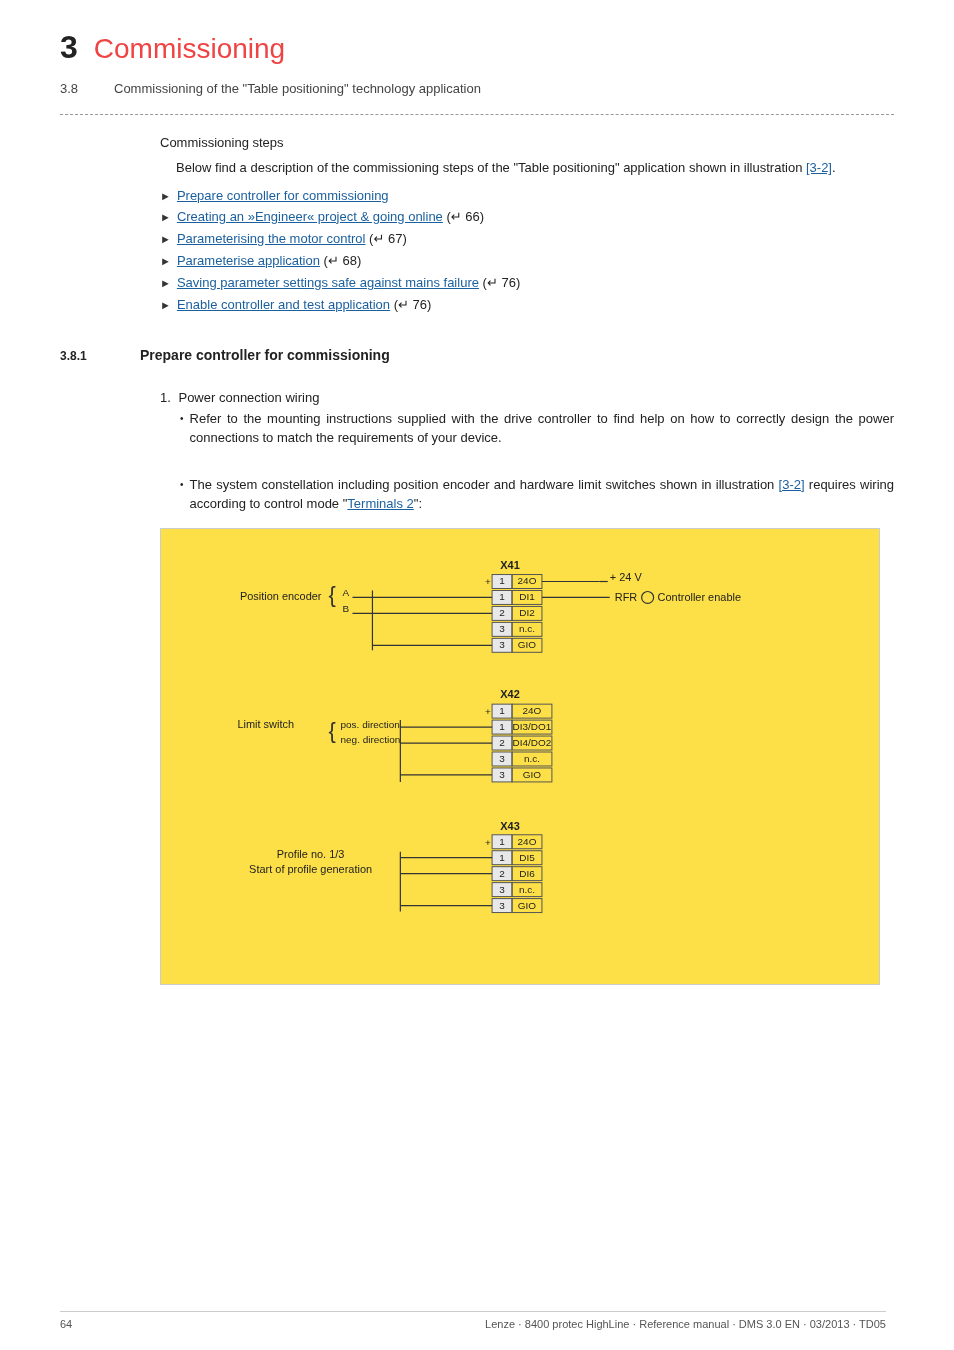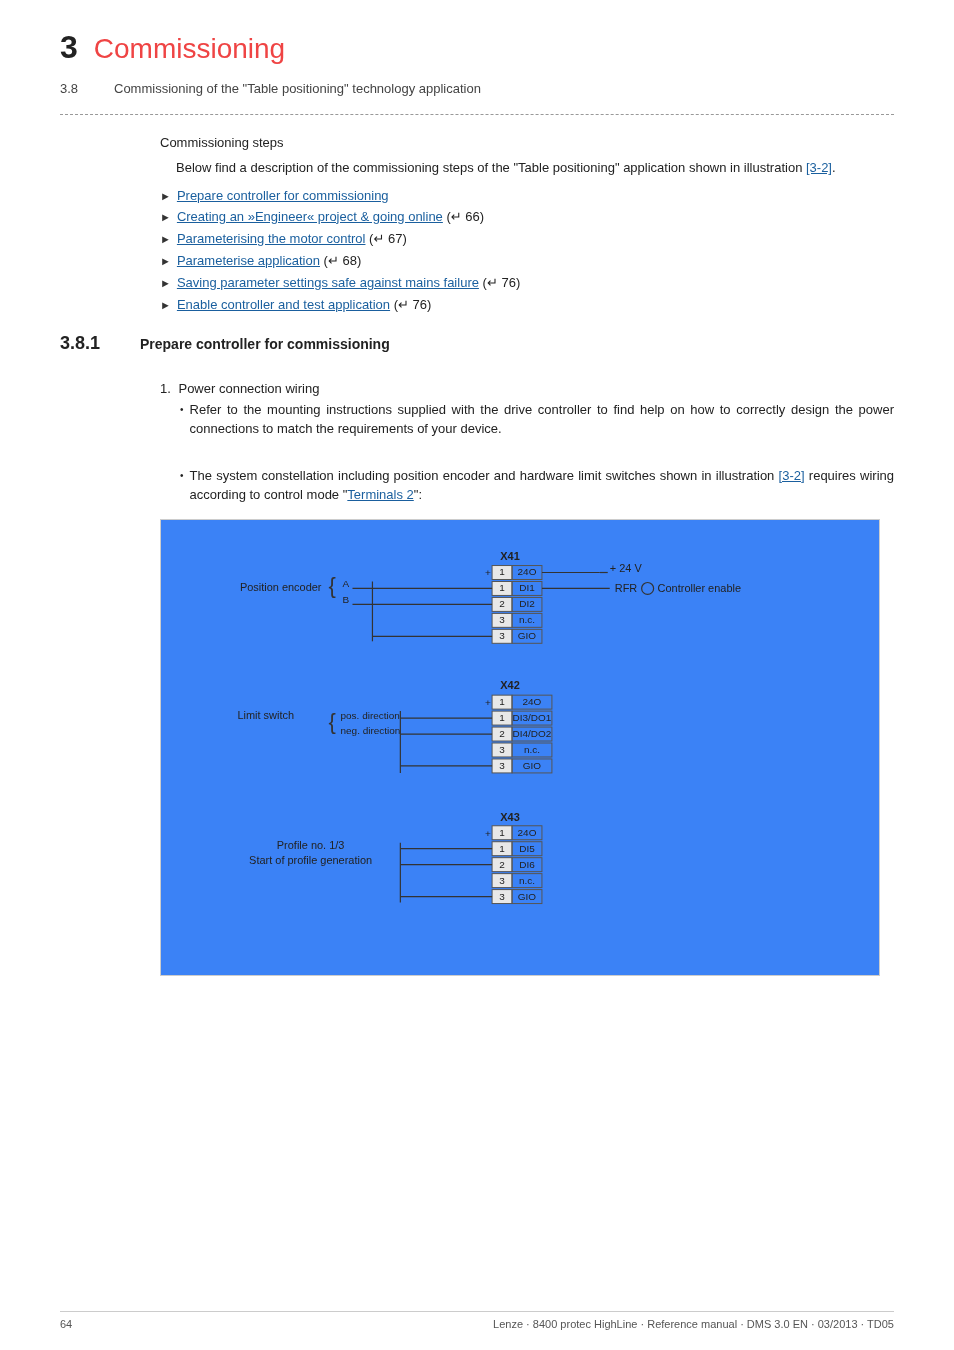--- a/index.html
+++ b/index.html
@@ -113,22 +113,23 @@
     
     .subsection-header {
       display: flex;
       align-items: baseline;
       gap: 20px;
       margin-bottom: 14px;
       margin-top: 10px;
     }
     .subsection-number {
       font-weight: bold;
-      font-size: 18px;
+      font-size: 12px;
       min-width: 60px;
+      margin-top: 16px;
     }
     .subsection-title {
       font-weight: bold;
       font-size: 14px;
     }
 
     
     .numbered-steps {
       margin-left: 100px;
     }
@@ -162,36 +163,36 @@
       margin-top: 2px;
       font-size: 10px;
     }
 
     
     .diagram-container {
       margin-left: 100px;
       margin-top: 14px;
       border: 1px solid #ccc;
       padding: 16px 20px;
-      background: #3b82f6;
+      background: #fde047;
       max-width: 720px;
     }
 
     
     .diagram-svg {
       width: 100%;
       height: 420px;
     }
 
     
     .page-footer {
       position: absolute;
       bottom: 20px;
       left: 60px;
-      right: 60px;
+      right: 68px;
       display: flex;
       justify-content: space-between;
       align-items: center;
       font-size: 11px;
       color: #555;
       border-top: 1px solid #ccc;
       padding-top: 6px;
     }
   </style>
 </head>

